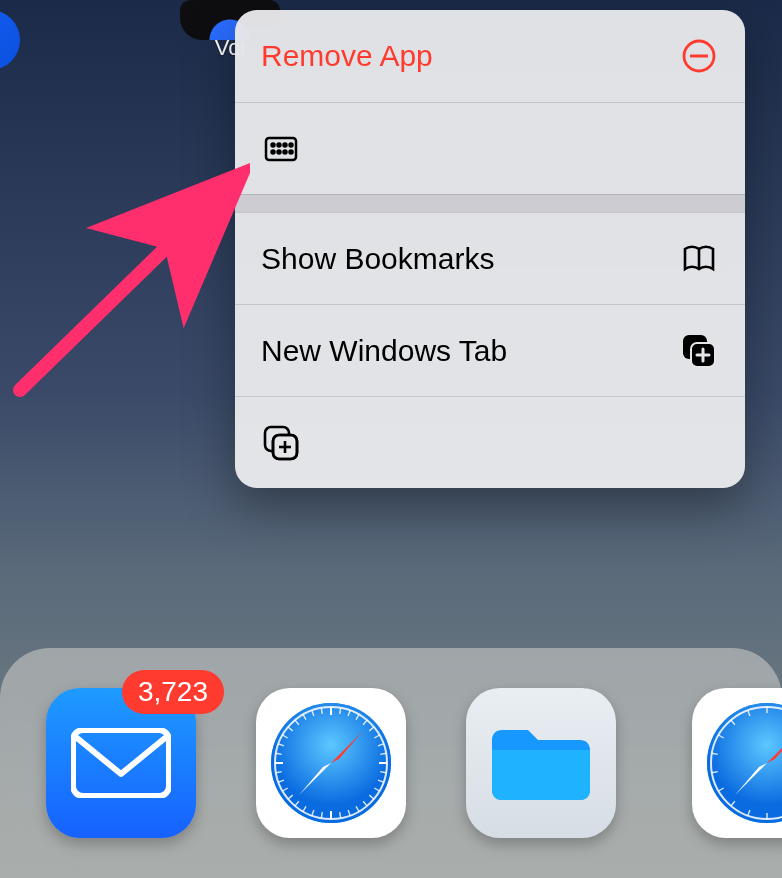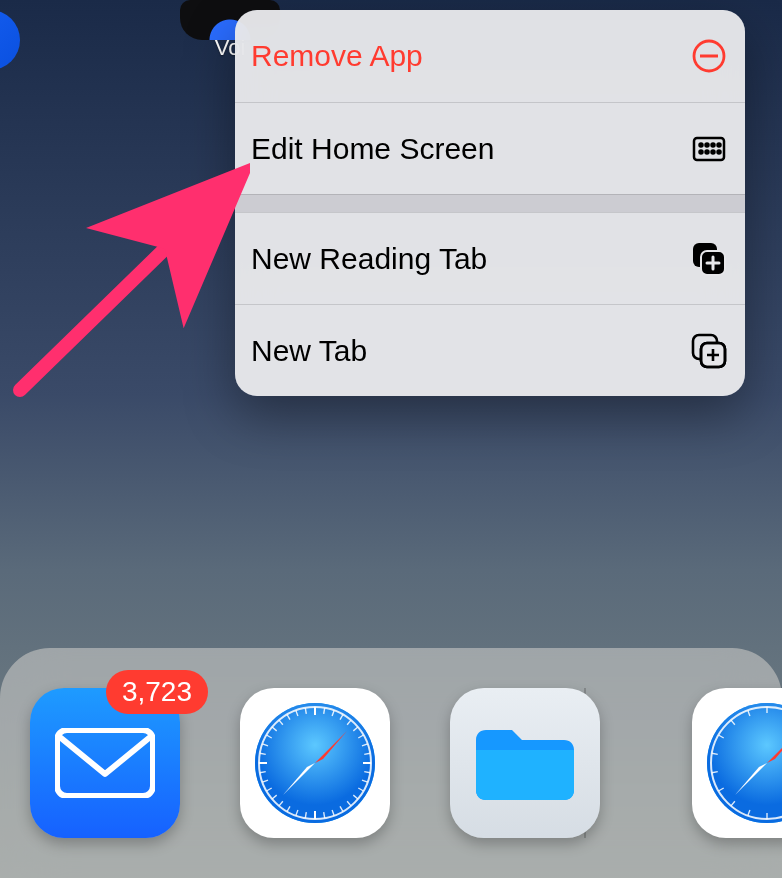--- a/index.html
+++ b/index.html
@@ -48,21 +48,21 @@
     background: rgba(230,230,233,0.92);
     backdrop-filter: blur(20px);
     border-radius: 22px;
     box-shadow: 0 20px 50px rgba(0,0,0,.35);
     overflow: hidden;
   }
   .menu-item {
     display: flex;
     align-items: center;
     justify-content: space-between;
-    padding: 0 16px;
+    padding: 0 26px;
     height: 92px;
     font-size: 30px;
     color: #000;
     border-top: 1px solid rgba(0,0,0,0.12);
     background: rgba(255,255,255,0.25);
     position: relative;
   }
   .menu-item:first-child { border-top: none; }
   .menu-item.destructive { color: #ff3b30; }
   .menu .gap {
@@ -100,21 +100,21 @@
     border-top-right-radius: 50px;
   }
   .dock-line {
     position: absolute;
     left: 584px; top: 40px; bottom: 40px;
     width: 2px;
     background: rgba(0,0,0,0.18);
   }
   .dock {
     position: absolute;
-    left: 30px; bottom: 40px;
+    left: 46px; bottom: 40px;
     display: flex;
     gap: 60px;
     align-items: flex-end;
   }
   .app {
     width: 150px; height: 150px;
     border-radius: 34px;
     position: relative;
     box-shadow: 0 6px 14px rgba(0,0,0,.25);
   }
@@ -166,55 +166,62 @@
     <span>Remove App</span>
     <span class="menu-icon">
       <svg viewBox="0 0 40 40" fill="none" stroke="#ff3b30" stroke-width="2.8">
         <circle cx="20" cy="20" r="15"></circle>
           <line x1="11" y1="20" x2="29" y2="20"></line>
       </svg>
     </span>
   </div>
 
   <div class="menu-item">
-    <span>Edit Home Screen</span>
     <span class="menu-icon">
       <svg viewBox="0 0 40 40" fill="none" stroke="#000" stroke-width="2.5">
         <rect x="5" y="9" width="30" height="22" rx="3"></rect>
         <circle cx="12" cy="16" r="1.5" fill="#000"></circle>
           <circle cx="18" cy="16" r="1.5" fill="#000"></circle>
           <circle cx="24" cy="16" r="1.5" fill="#000"></circle>
           <circle cx="30" cy="16" r="1.5" fill="#000"></circle>
         <circle cx="12" cy="23" r="1.5" fill="#000"></circle>
           <circle cx="18" cy="23" r="1.5" fill="#000"></circle>
           <circle cx="24" cy="23" r="1.5" fill="#000"></circle>
           <circle cx="30" cy="23" r="1.5" fill="#000"></circle>
       </svg>
     </span>
   </div>
 
 
   <div class="gap"></div>
 
 
-
   <div class="menu-item">
-    <span>New Reading Tab</span>
+    <span>Show Bookmarks</span>
+    <span class="menu-icon">
+      <svg viewBox="0 0 40 40" fill="none" stroke="#000" stroke-width="2.6">
+        <path d="M20 10c-4-3-10-3-14 0v20c4-3 10-3 14 0 4-3 10-3 14 0V10c-4-3-10-3-14 0z"></path>
+        <line x1="20" y1="10" x2="20" y2="30"></line>
+      </svg>
+    </span>
+  </div>
+
+  <div class="menu-item">
+    <span>New Windows Tab</span>
     <span class="menu-icon">
       <svg viewBox="0 0 40 40">
         <rect x="4" y="4" width="24" height="24" rx="6" fill="#000"></rect>
         <rect x="12" y="12" width="24" height="24" rx="6" fill="#000" stroke="#e6e6e9" stroke-width="2"></rect>
         <line x1="24" y1="18" x2="24" y2="30" stroke="#e6e6e9" stroke-width="3" stroke-linecap="round"></line>
         <line x1="18" y1="24" x2="30" y2="24" stroke="#e6e6e9" stroke-width="3" stroke-linecap="round"></line>
       </svg>
     </span>
   </div>
 
   <div class="menu-item">
-    <span>New Tab</span>
     <span class="menu-icon">
       <svg viewBox="0 0 40 40" fill="none" stroke="#000" stroke-width="2.6">
         <rect x="4" y="4" width="24" height="24" rx="6"></rect>
         <rect x="12" y="12" width="24" height="24" rx="6" fill="#e6e6e9"></rect>
         <rect x="12" y="12" width="24" height="24" rx="6"></rect>
         <line x1="24" y1="18" x2="24" y2="30"></line>
         <line x1="18" y1="24" x2="30" y2="24"></line>
       </svg>
     </span>
   </div>

